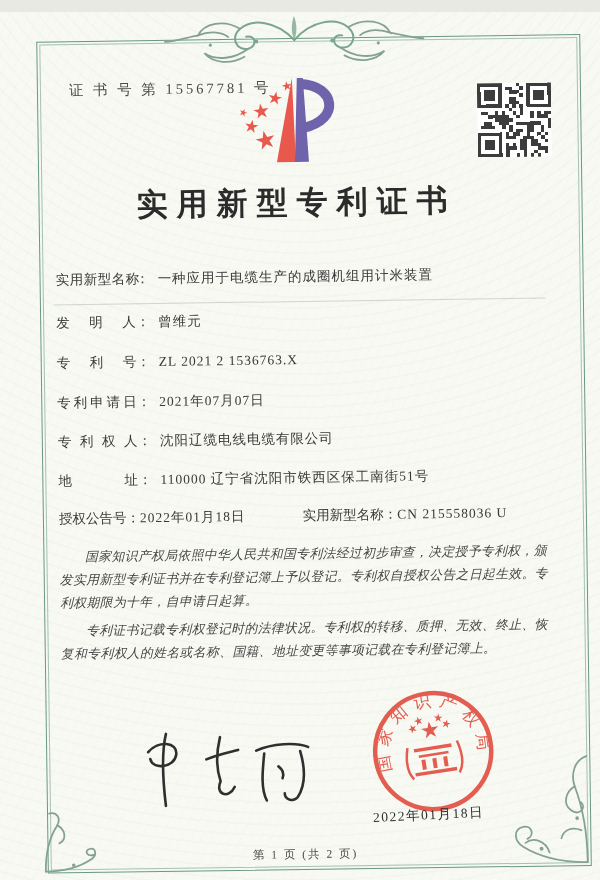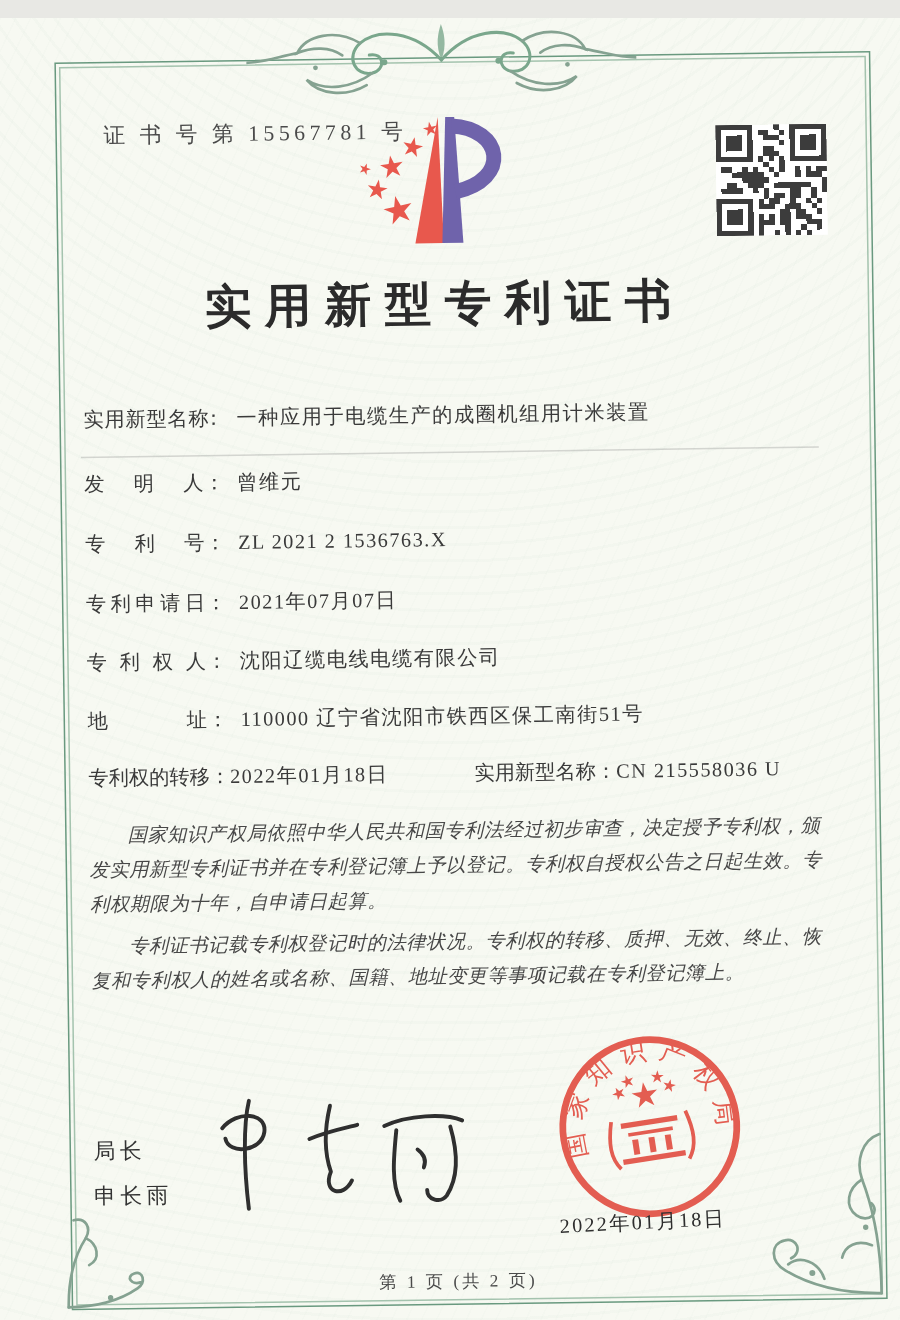--- a/index.html
+++ b/index.html
@@ -254,36 +254,32 @@
     </div>
     <div class="row" style="top:418px">
       <span class="lab">专利权人</span><span class="colon">：</span><span class="val">沈阳辽缆电线电缆有限公司</span>
     </div>
     <div class="row" style="top:457px">
       <span class="lab">地址</span><span class="colon">：</span><span class="val">110000 辽宁省沈阳市铁西区保工南街51号</span>
     </div>
 
     <div class="row2">
       <span class="half">
-        <span>专利权的转移</span><span>：</span><span class="val">2022年01月18日</span>
+        <span>授权公告号</span><span>：</span><span class="val">2022年01月18日</span>
       </span>
       <span class="half h2">
         <span>实用新型名称</span><span>：</span><span class="val">CN 215558036 U</span>
       </span>
     </div>
 
     <div class="paras">
       <p>国家知识产权局依照中华人民共和国专利法经过初步审查，决定授予专利权，颁发实用新型专利证书并在专利登记簿上予以登记。专利权自授权公告之日起生效。专利权期限为十年，自申请日起算。</p>
       <p>专利证书记载专利权登记时的法律状况。专利权的转移、质押、无效、终止、恢复和专利权人的姓名或名称、国籍、地址变更等事项记载在专利登记簿上。</p>
     </div>
 
-    <div class="dirblock">
-      <div>局长</div>
-      <div>申长雨</div>
-    </div>
 
     <svg class="signature" width="190" height="84" viewBox="0 0 190 84">
       <path class="sig" d="M34,6 C30,22 30,50 33,78"></path>
       <path class="sig" d="M16,24 C26,12 46,14 44,27 C42,40 20,42 18,31"></path>
       <path class="sig" d="M88,10 C84,26 84,42 88,54 C82,68 96,72 102,60"></path>
       <path class="sig" d="M74,32 C86,27 98,25 106,23"></path>
       <path class="sig" d="M124,24 C140,17 164,16 176,21"></path>
       <path class="sig" d="M132,27 C130,45 128,62 134,74"></path>
       <path class="sig" d="M168,25 C173,43 173,59 165,71 C161,76 152,74 152,67"></path>
       <path class="sig" d="M146,40 C150,43 152,47 150,52"></path>

